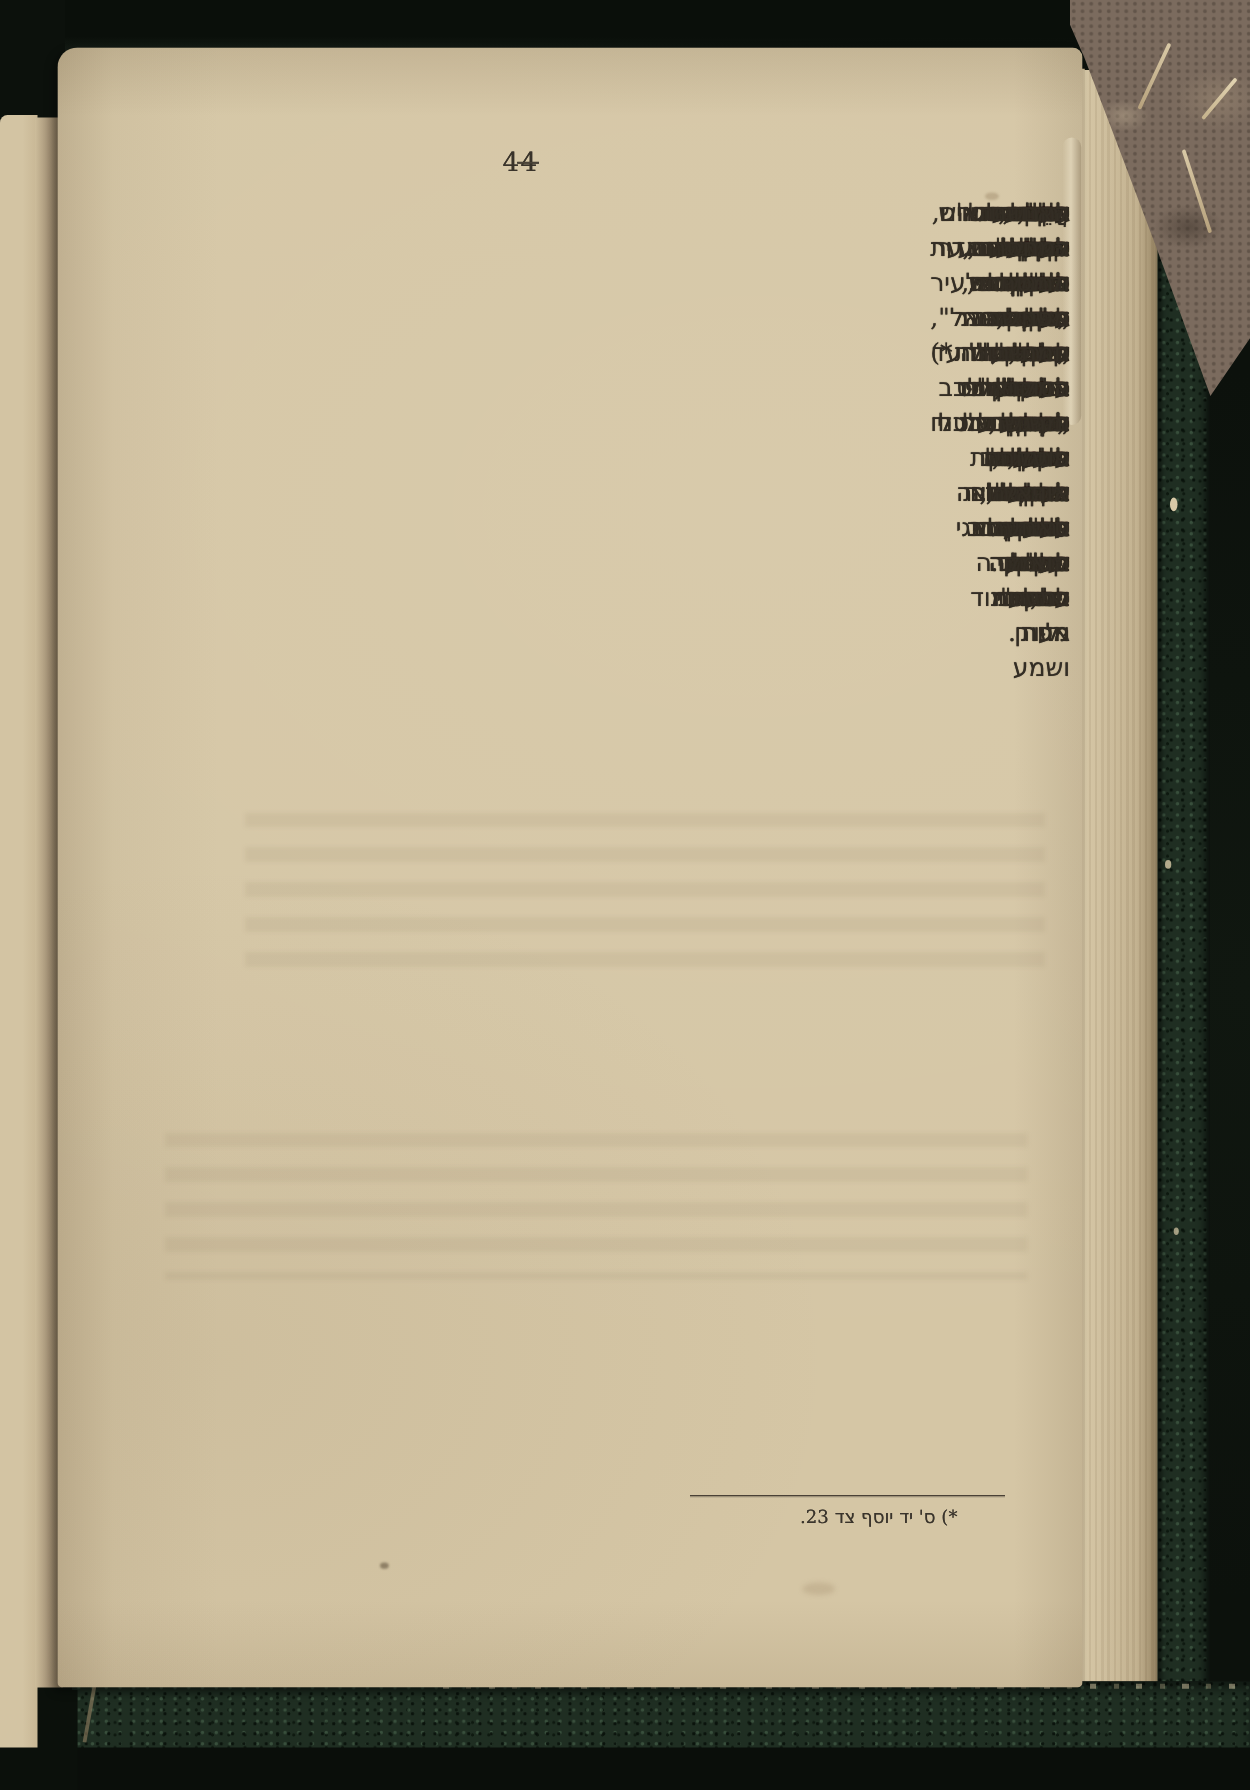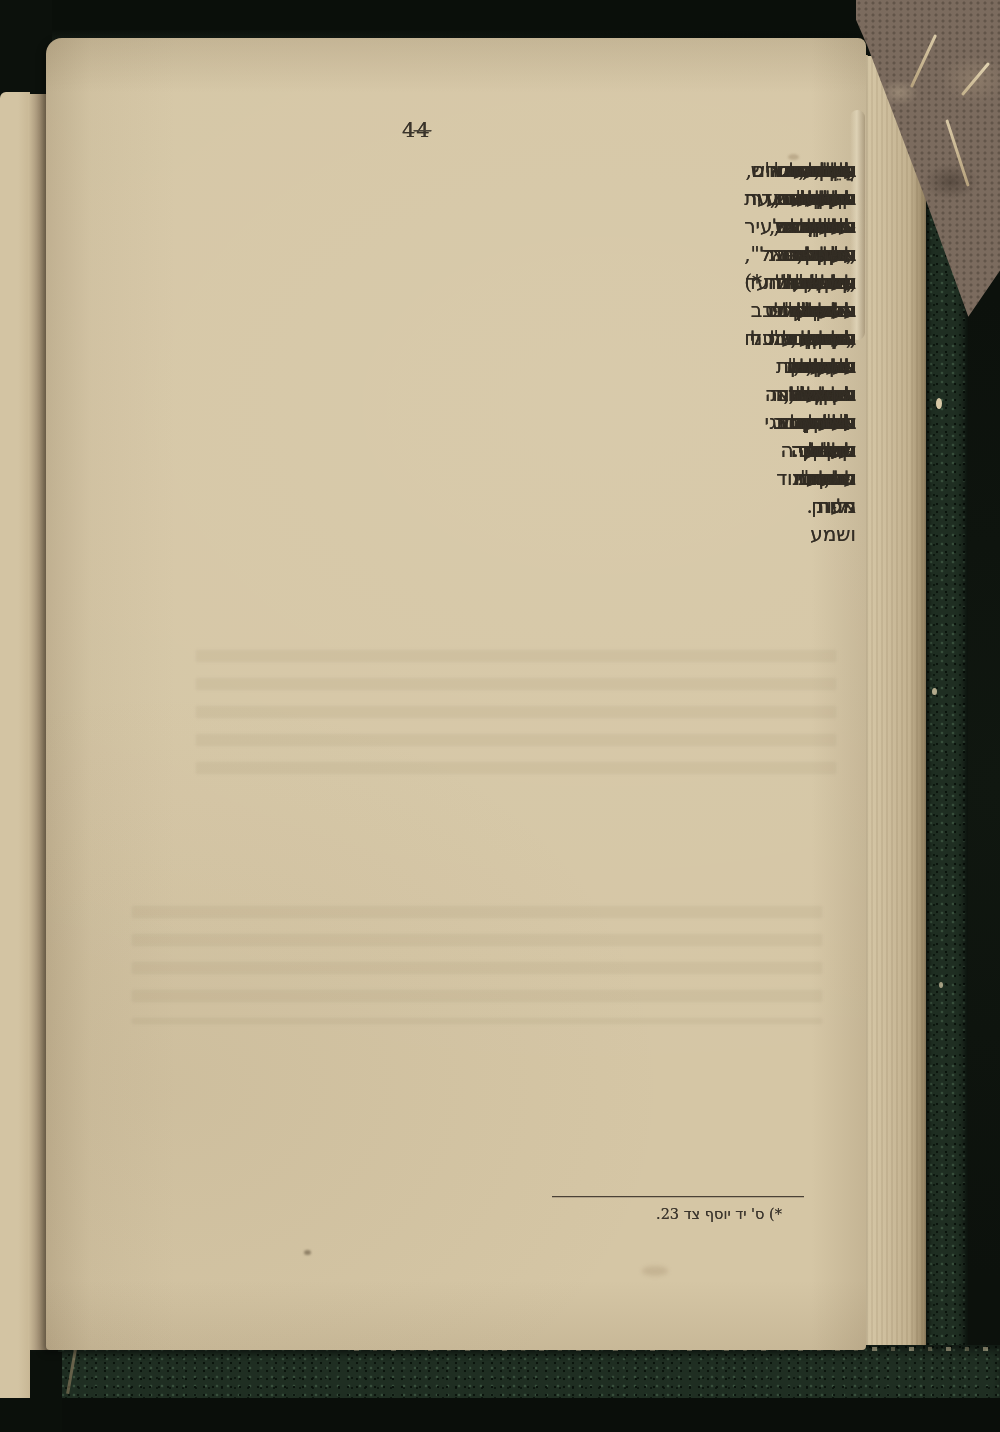--- a/index.html
+++ b/index.html
@@ -95,21 +95,21 @@
     font-family:"DejaVu Serif","DejaVu Sans",serif;
     font-size:20px;line-height:28px;color:#332d24;
     text-shadow:0 0 .6px rgba(51,45,36,.85);}
   .para{position:static;display:block;}
   .tline{position:static;display:block;text-align:justify;text-align-last:justify;}
   .tline.ind{padding-right:26px;}
   .tline.end{text-align-last:right;}
 
   
   .footrule{top:1158px;right:62px;width:252px;height:1px;background:#4a4136;box-shadow:0 1px 0 rgba(74,65,54,.25);}
-  .footnote{top:1168px;right:84px;direction:rtl;font-family:"DejaVu Serif","DejaVu Sans",serif;
+  .footnote{top:1168px;right:100px;direction:rtl;font-family:"DejaVu Serif","DejaVu Sans",serif;
     font-size:14.5px;color:#3a342c;text-shadow:0 0 .5px rgba(58,52,44,.8);white-space:nowrap;}
 </style>
 </head>
 <body>
 
 <div id="scene">
 
   <div class="top-shadow"></div>
   <div class="top-left-dark"></div>
 

